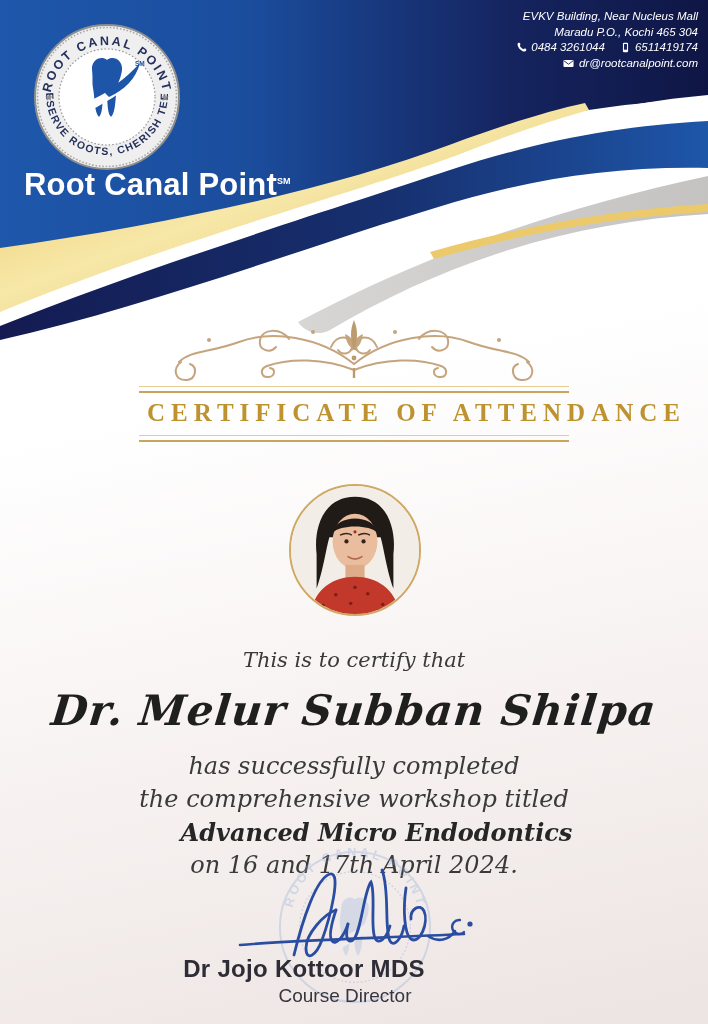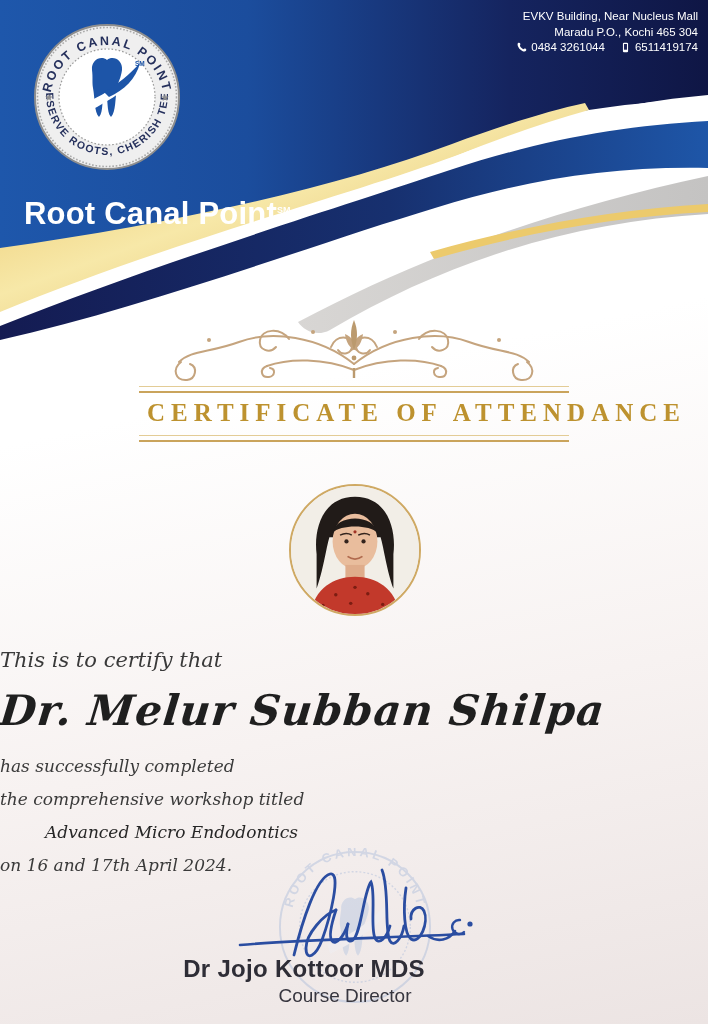--- a/index.html
+++ b/index.html
@@ -7,55 +7,55 @@
     position:relative;width:708px;height:1024px;margin:0 auto;overflow:hidden;
     background:linear-gradient(168deg,#ffffff 38%,#f7f2f1 68%,#ece4e3 100%);
     font-family:"Liberation Sans",sans-serif;
   }
   
   .header-waves{position:absolute;top:0;left:0;width:708px;height:370px;}
   
   .logo{position:absolute;left:32px;top:22px;width:150px;height:150px;}
   .brand{
     position:absolute;left:24px;top:167px;color:#ffffff;
-    font-size:31px;font-weight:bold;letter-spacing:.2px;white-space:nowrap;margin-top:29px;
+    font-size:31px;font-weight:bold;letter-spacing:.2px;white-space:nowrap;
   }
   .brand sup{font-size:9px;vertical-align:super;}
   
   .contact{
     position:absolute;top:9px;right:10px;text-align:right;color:#ffffff;
     font-size:11.5px;line-height:15.5px;font-weight:500;
   }
-  .contact .row{display:flex;justify-content:flex-end;align-items:center;gap:5px;}
+  .contact .row{display:flex;justify-content:flex-end;align-items:center;gap:5px;font-style:italic;}
   .contact .pair{display:inline-flex;align-items:center;gap:4px;margin-left:10px;}
   .cicon{width:11px;height:11px;display:inline-block;flex:0 0 auto;}
   
   .ornament{position:absolute;left:139px;top:318px;width:430px;height:66px;}
   .title-block{position:absolute;left:139px;top:386px;width:430px;text-align:center;}
   .rule{height:4px;border-top:1.5px solid #e3cc96;border-bottom:2px solid #caa45c;}
   .rule.bottom{margin-top:8px;}
   .cert-title{
     margin:6px 0 0 8px;color:#bd922f;font-family:"Liberation Serif",serif;font-weight:bold;
     font-size:25px;letter-spacing:6px;white-space:nowrap;
   }
   
   .photo{
     position:absolute;left:289px;top:484px;width:132px;height:132px;border-radius:50%;
     border:2px solid #cfa963;overflow:hidden;background:#f1ede6;box-sizing:border-box;
   }
   .photo svg{display:block;width:100%;height:100%;}
   
-  .cert-text{position:absolute;left:0;top:648px;width:708px;color:#3a3a3a;}
+  .cert-text{position:absolute;left:0;top:648px;width:708px;text-align:center;color:#3a3a3a;}
   .intro{font-family:"DejaVu Serif",serif;font-style:italic;font-size:21px;margin:0;}
   .recipient{
     font-family:"DejaVu Serif",serif;font-style:italic;font-weight:bold;font-size:42px;
     color:#1f1f1f;margin:14px 0 18px 0;letter-spacing:1px;transform:skewX(-6deg);
   }
-  .bodyline{font-family:"DejaVu Serif",serif;font-style:italic;font-size:17px;margin:6px 0;line-height:27px;}
-  .course{font-weight:normal;color:#262626;padding-left:45px;}
+  .bodyline{font-family:"DejaVu Serif",serif;font-style:italic;font-size:24px;margin:6px 0;line-height:27px;}
+  .course{font-weight:bold;color:#262626;padding-left:45px;}
   
   .watermark{position:absolute;left:276px;top:848px;width:158px;height:158px;opacity:.32;}
   .signature{position:absolute;left:232px;top:852px;width:246px;height:110px;}
   .signer{
     position:absolute;left:0;top:955px;width:608px;text-align:center;
     font-size:24px;font-weight:bold;color:#2e2d36;letter-spacing:.3px;
   }
   .role{
     position:absolute;left:0;top:985px;width:690px;text-align:center;
     font-size:19px;color:#37363f;
@@ -140,20 +140,27 @@
         </svg>
         <span>0484 3261044</span>
       </span>
       <span class="pair">
         <svg class="cicon" viewBox="0 0 12 12">
           <rect x="3.2" y="0.8" width="5.6" height="10.4" rx="1.2" fill="#fff"></rect>
           <rect x="4.4" y="2.2" width="3.2" height="6.2" fill="#1a2155"></rect>
         </svg>
         <span>6511419174</span>
       </span>
+    </div>
+    <div class="row">
+      <svg class="cicon" viewBox="0 0 12 12">
+        <rect x="0.5" y="2.2" width="11" height="7.6" rx="1" fill="#fff"></rect>
+        <path d="M1 3 L6 6.8 L11 3" stroke="#1a2155" stroke-width="1" fill="none"></path>
+      </svg>
+      <span>dr@rootcanalpoint.com</span>
     </div>
   </div>
 
   <svg class="ornament" viewBox="0 0 430 66">
     <g id="halfFlourish">
       <g stroke="#c5a47e" fill="none" stroke-width="2" stroke-linecap="round">
         <path d="M215 46 C180 18 132 12 100 24 C70 35 52 32 40 44"></path>
         <path d="M42 44 c-9 7 -6 19 6 18 c9 -1 11 -13 3 -16"></path>
         <path d="M150 21 c-9 -12 -27 -10 -29 1 c-2 10 10 14 16 7"></path>
         <path d="M192 29 c5 -13 21 -12 21 -1 c0 8 -10 10 -14 4"></path>

